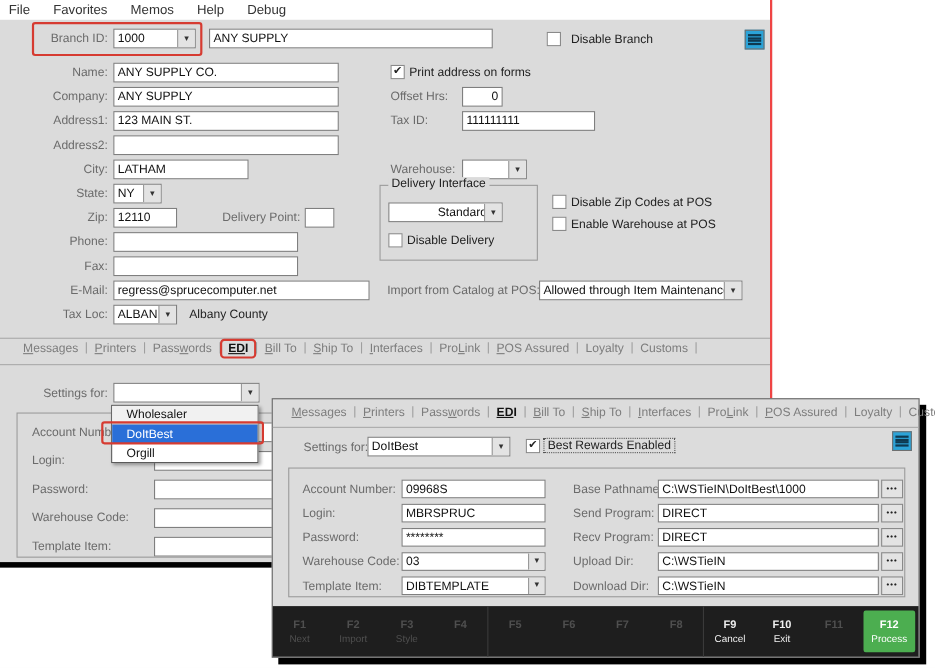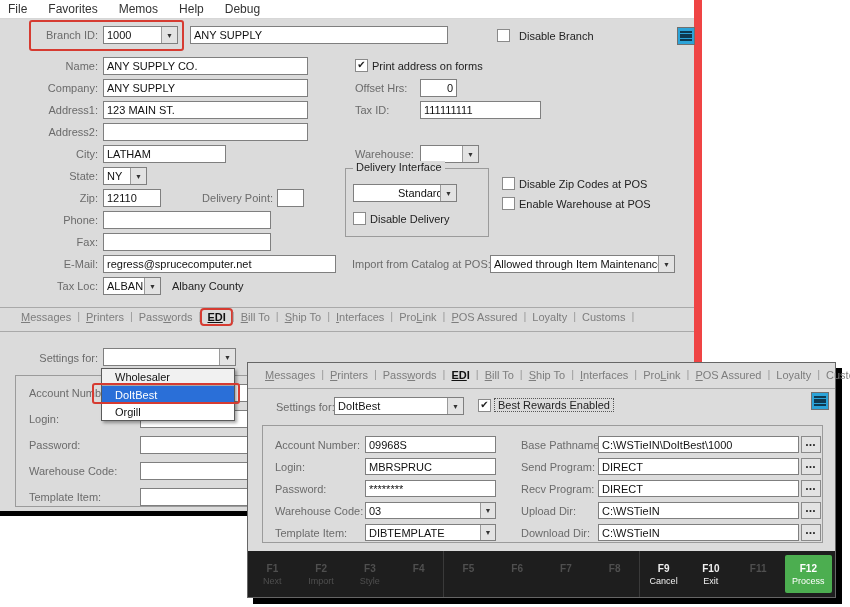--- a/index.html
+++ b/index.html
@@ -2,21 +2,21 @@
 <html><head>
 <meta charset="utf-8">
 <style>
   * { margin:0; padding:0; box-sizing:border-box; }
   html,body { background:#fff; }
   body { font-family:"Liberation Sans", sans-serif; font-size:11px; color:#111; }
   .canvas { position:relative; width:850px; height:607px; background:#fff; overflow:hidden; }
 
   
   .win-main { position:absolute; left:0; top:0; width:702px; height:516px;
-              background:#dbdbdb; border-right:8px solid #ef4444; border-bottom:5px solid #000; }
+              background:#dbdbdb; border-right:2px solid #ef4444; border-bottom:5px solid #000; }
   .menubar { height:19px; background:#fff; border-bottom:1px solid #d7d7d7;
              display:flex; align-items:center; gap:21px; padding-left:8px; color:#333; font-size:12px; }
   .menu-item { cursor:default; }
 
   .lbl { position:absolute; height:18px; display:flex; align-items:center;
          justify-content:flex-end; color:#6b6b6b; white-space:nowrap; }
   .lbl.la { justify-content:flex-start; }
   .fld { position:absolute; height:18px; background:#fff; border:1px solid #7f7f7f;
          display:flex; align-items:center; padding:0 3px; color:#111; white-space:nowrap; overflow:hidden; }
   .fld.num { justify-content:flex-end; }

